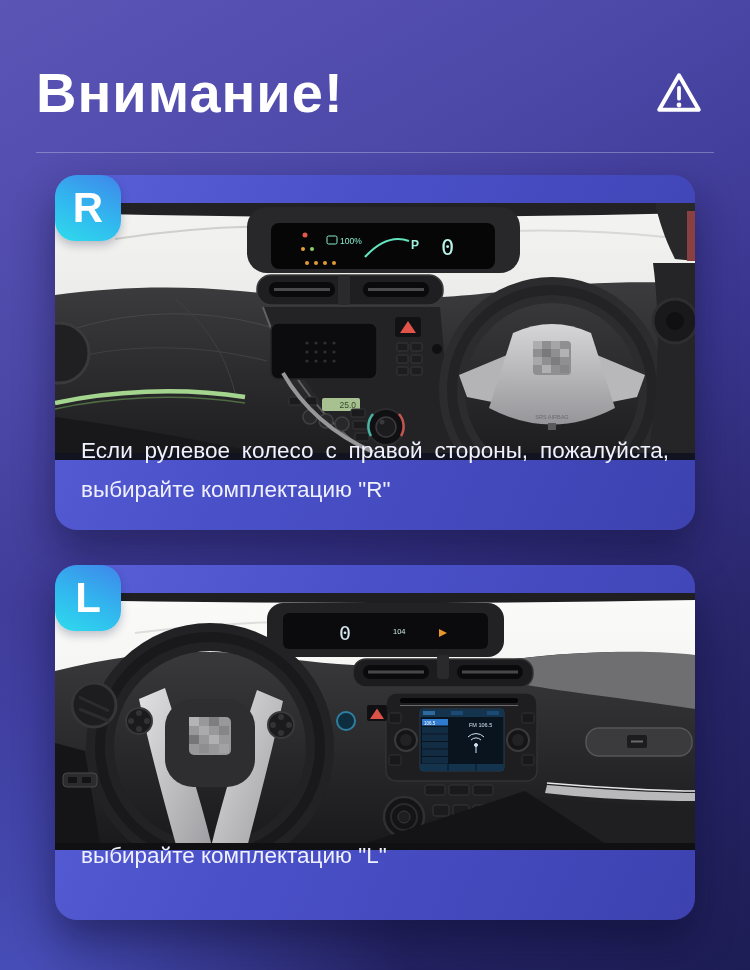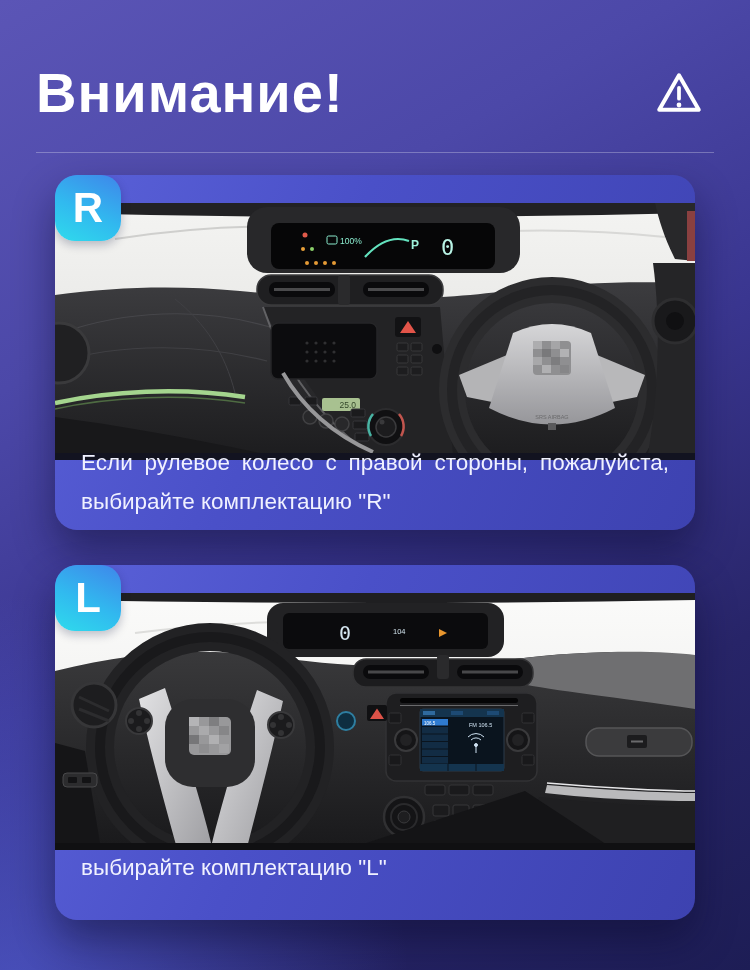--- a/index.html
+++ b/index.html
@@ -28,21 +28,21 @@
   .photo{position:absolute;left:0;top:0;width:640px;height:257px;background:#dcdcda;margin-top:28px;}
   .photo svg{display:block;}
   .badge{
     position:absolute;left:0;top:0;width:66px;height:66px;border-radius:20px;
     background:linear-gradient(205deg,#3f86ea 0%,#31b9ef 55%,#2fdbec 100%);
     color:#fff;font-size:42px;font-weight:bold;display:flex;align-items:center;justify-content:center;
     box-shadow:0 4px 10px rgba(10,20,60,.25);z-index:3;
     font-family:"Liberation Sans",sans-serif;
   }
   .caption{
-    position:absolute;left:0;top:257px;width:640px;height:98px;box-sizing:border-box;
+    position:absolute;left:0;top:245px;width:640px;height:98px;box-sizing:border-box;
     padding:19px 26px 0 26px;color:#f0f1ff;font-size:22.5px;line-height:1.05;
   }
   .caption .l1{text-align:justify;text-align-last:justify;}
   .caption .l2{margin-top:15px;text-align:left;}
   text{font-family:"Liberation Sans",sans-serif;}
   .seg{font-family:"DejaVu Sans Mono",monospace;}
 </style>
 </head>
 <body>
 

